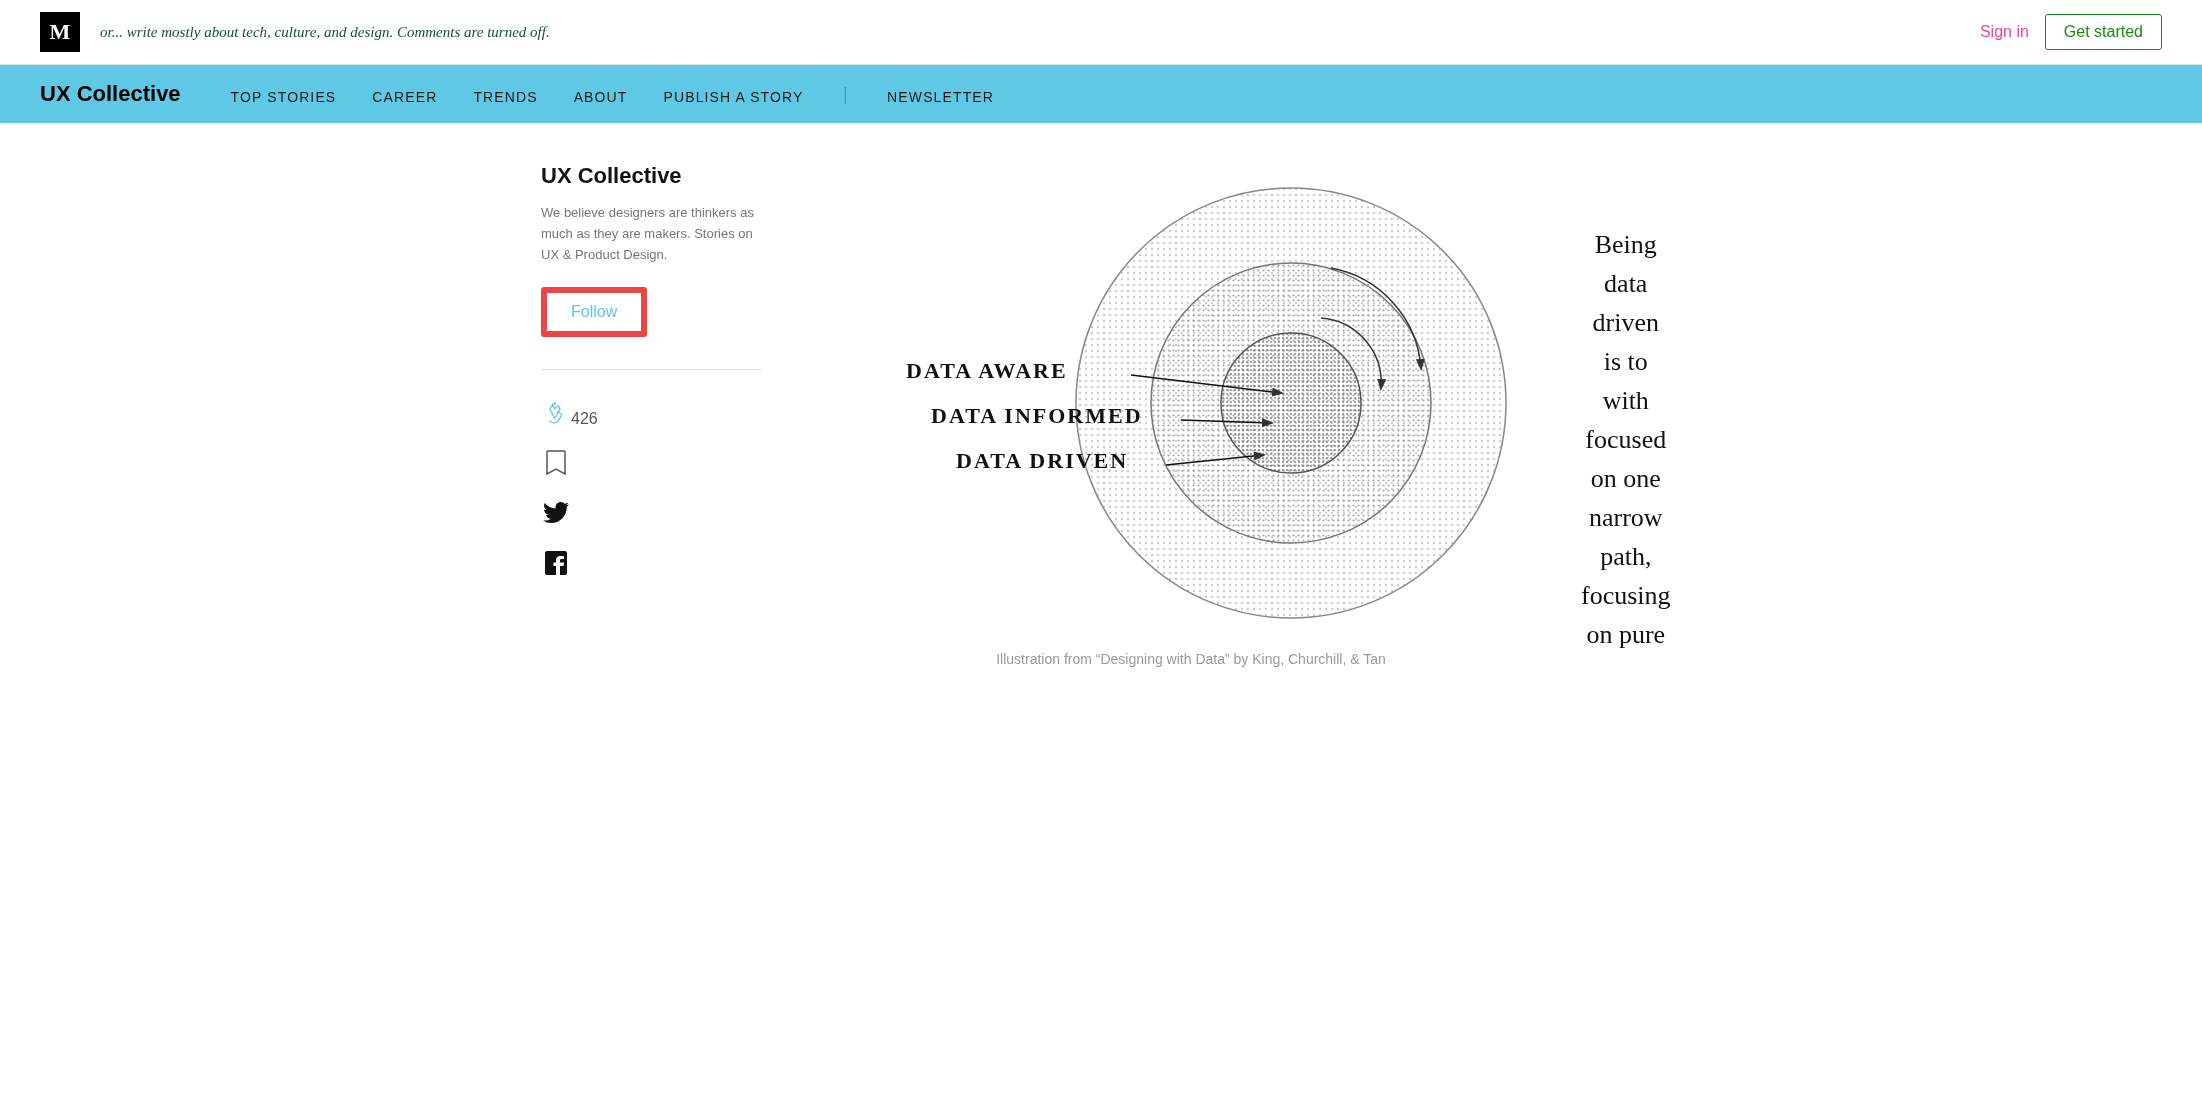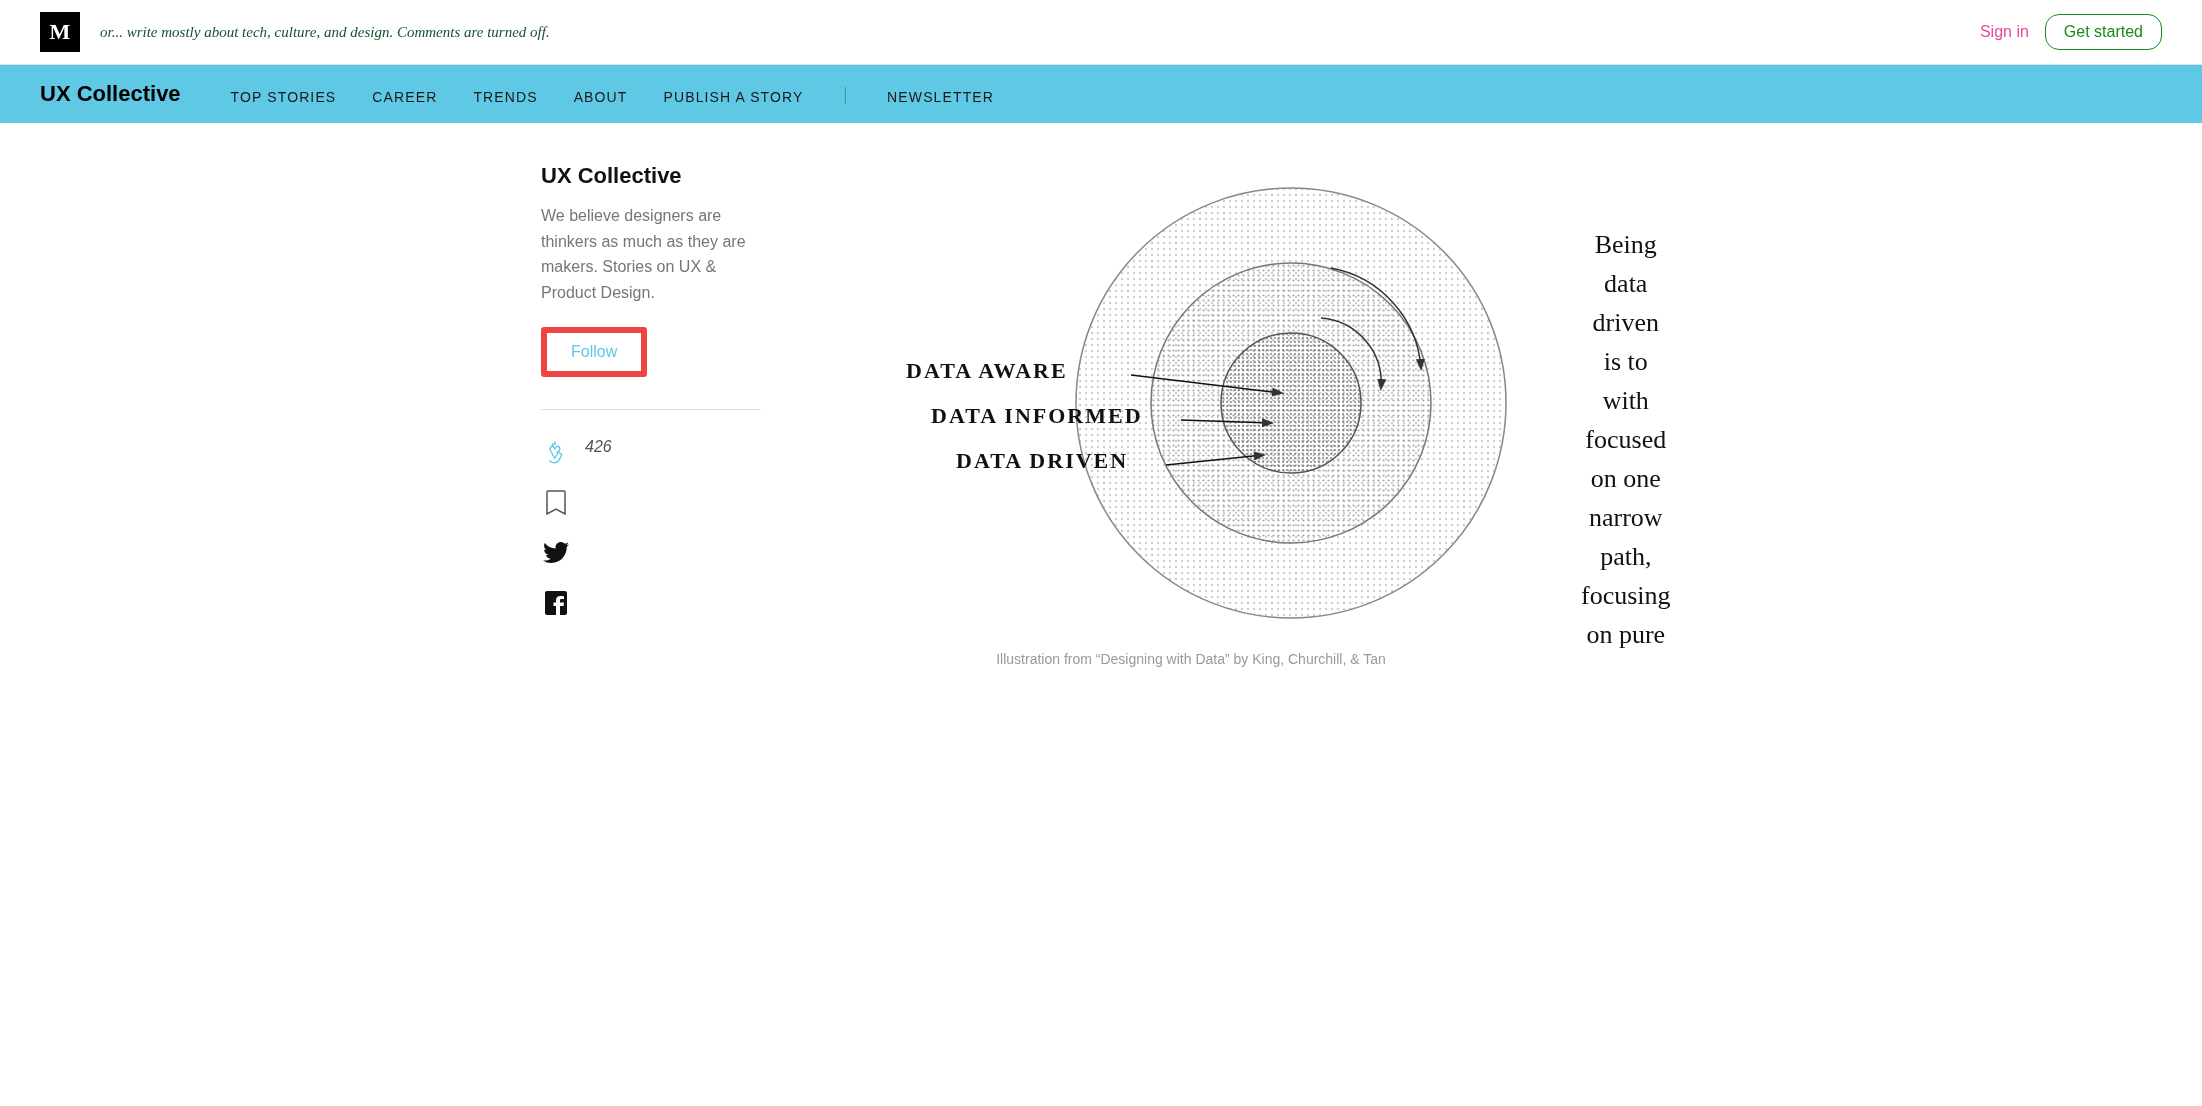--- a/index.html
+++ b/index.html
@@ -41,21 +41,21 @@
       cursor: pointer;
     }
     .get-started-btn {
       border: 1px solid #1a8917;
       color: #1a8917;
       background: transparent;
       padding: 8px 18px;
       font-size: 16px;
       font-family: -apple-system, sans-serif;
       cursor: pointer;
-      border-radius: 14px;
+      border-radius: 3px;
     }
 
     
     .nav-bar {
       background: #5ec8e5;
       display: flex;
       align-items: center;
       padding: 0 40px;
       height: 58px;
       gap: 40px;
@@ -97,21 +97,21 @@
       padding-right: 40px;
     }
     .sidebar-title {
       font-size: 22px;
       font-weight: bold;
       color: #111;
       font-family: -apple-system, sans-serif;
       margin-bottom: 14px;
     }
     .sidebar-desc {
-      font-size: 16px;
+      font-size: 13px;
       color: #767676;
       line-height: 1.6;
       font-family: -apple-system, sans-serif;
       margin-bottom: 22px;
     }
     .follow-btn {
       border: 6px solid #ef4444;
       color: #5ec8e5;
       background: transparent;
       padding: 10px 24px;
@@ -126,23 +126,21 @@
       border-top: 1px solid #e0e0e0;
       margin-bottom: 28px;
     }
     .sidebar-actions {
       display: flex;
       flex-direction: column;
       gap: 20px;
     }
     .action-row {
       display: flex;
-      align-items: flex-start;
-      gap: 14px;
-      font-style: italic;
+      align-items: flex-end;
     }
     .action-count {
       font-size: 16px;
       color: #555;
       font-family: -apple-system, sans-serif;
     }
     .icon-clap, .icon-bookmark, .icon-twitter, .icon-facebook {
       width: 30px;
       height: 30px;
       display: flex;

